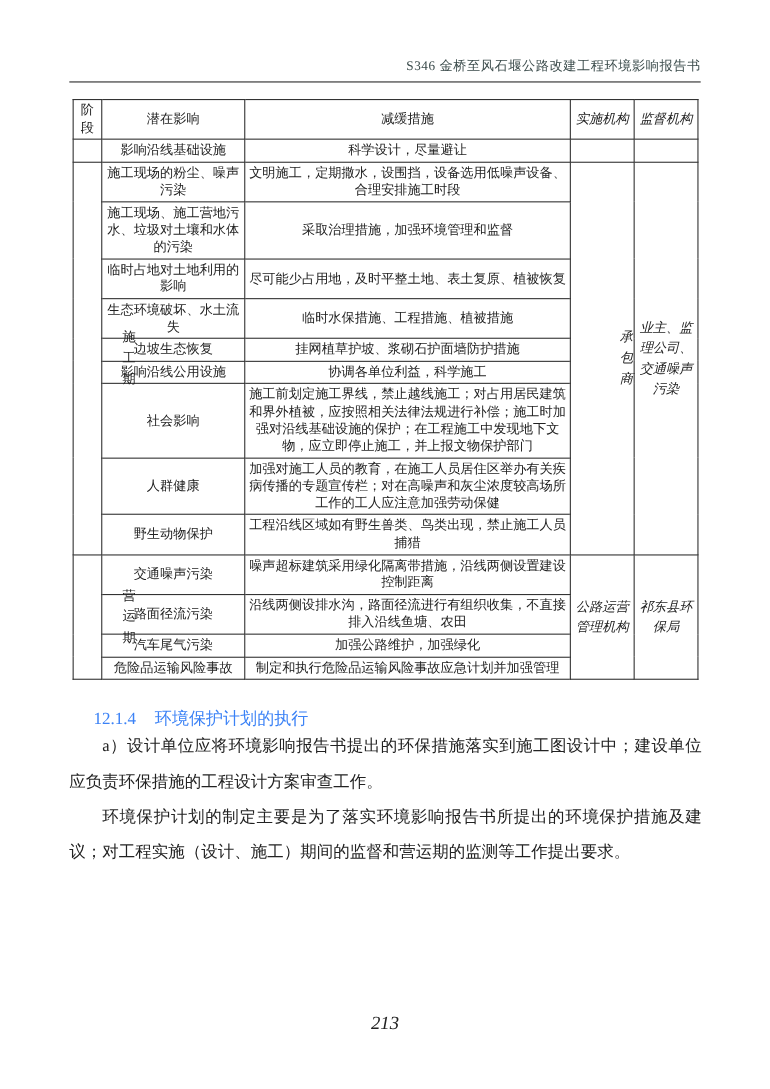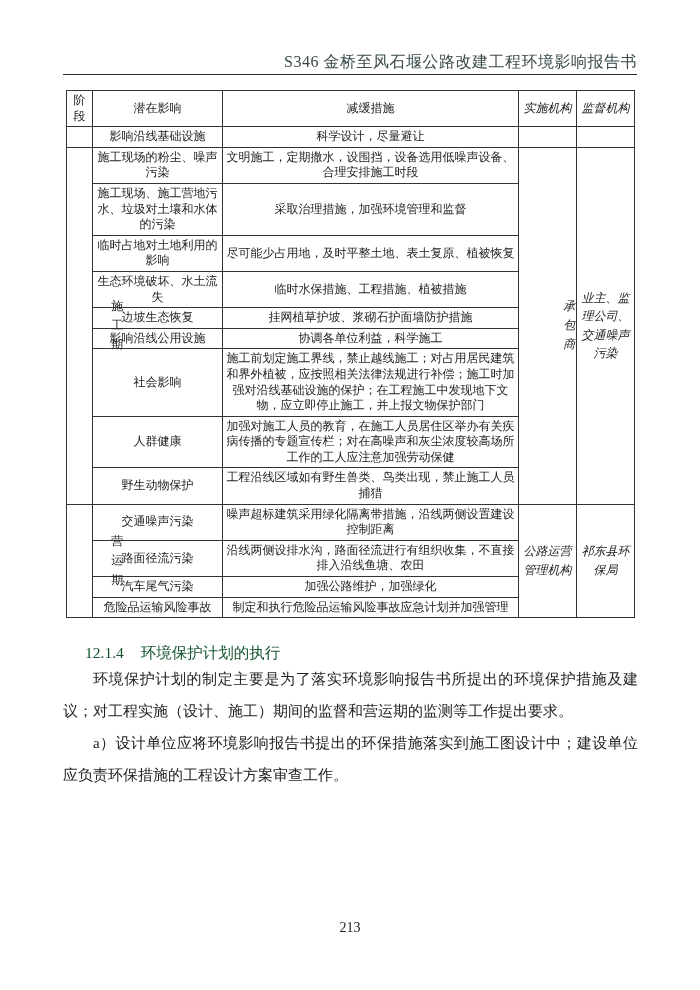--- a/index.html
+++ b/index.html
@@ -7,21 +7,21 @@
     position:relative;
     width:700px;height:990px;
     background:#ffffff;
     font-family:"Liberation Serif","DejaVu Serif",serif;
     color:#222;
     overflow:hidden;
   }
   .doc-header{
     position:absolute;top:52px;left:63px;right:63px;
     text-align:right;
-    font-size:16px;
+    font-size:12px;
     color:#3a4a4a;
     letter-spacing:0.5px;
   }
   .header-rule{
     position:absolute;top:74px;left:63px;right:63px;
     border-top:1.6px solid #2a2a2a;
     height:0;
   }
   table.impact-table{
     position:absolute;top:90px;left:66px;
@@ -47,37 +47,38 @@
     display:inline-block;
     width:1.05em;
     line-height:1.6;
     word-break:break-all;
     margin-left:41px;
   }
   td.merged{line-height:1.55;}
   .section-heading{
     position:absolute;top:643px;left:85px;right:63px;
     font-size:15.5px;
-    color:#14532d;
+    color:#3b82f6;
   }
   .section-heading .sec-num{margin-right:17px;}
   .body-text{
     position:absolute;top:663px;left:63px;right:62px;
     font-size:15px;
     line-height:2.14;
     text-align:justify;
   }
   .body-text p{
     margin:0;
     text-indent:2em;
   }
   .page-number{
     position:absolute;top:920px;left:0;right:0;
     text-align:center;
-    font-size:14px;
+    font-size:17px;
+    font-style:italic;
   }
 </style>
 </head>
 <body>
 
 <div class="page">
 
   <div class="doc-header">S346 金桥至风石堰公路改建工程环境影响报告书</div>
   <div class="header-rule"></div>
 
@@ -166,19 +167,19 @@
         <td>制定和执行危险品运输风险事故应急计划并加强管理</td>
       </tr>
     </tbody>
   </table>
 
   <div class="section-heading">
     <span class="sec-num">12.1.4</span><span>环境保护计划的执行</span>
   </div>
 
   <div class="body-text">
+    <p>a）设计单位应将环境影响报告书提出的环保措施落实到施工图设计中；建设单位应负责环保措施的工程设计方案审查工作。</p>
     <p>环境保护计划的制定主要是为了落实环境影响报告书所提出的环境保护措施及建议；对工程实施（设计、施工）期间的监督和营运期的监测等工作提出要求。</p>
-    <p>a）设计单位应将环境影响报告书提出的环保措施落实到施工图设计中；建设单位应负责环保措施的工程设计方案审查工作。</p>
   </div>
 
   <div class="page-number">213</div>
 
 </div>
 
 </body></html>

